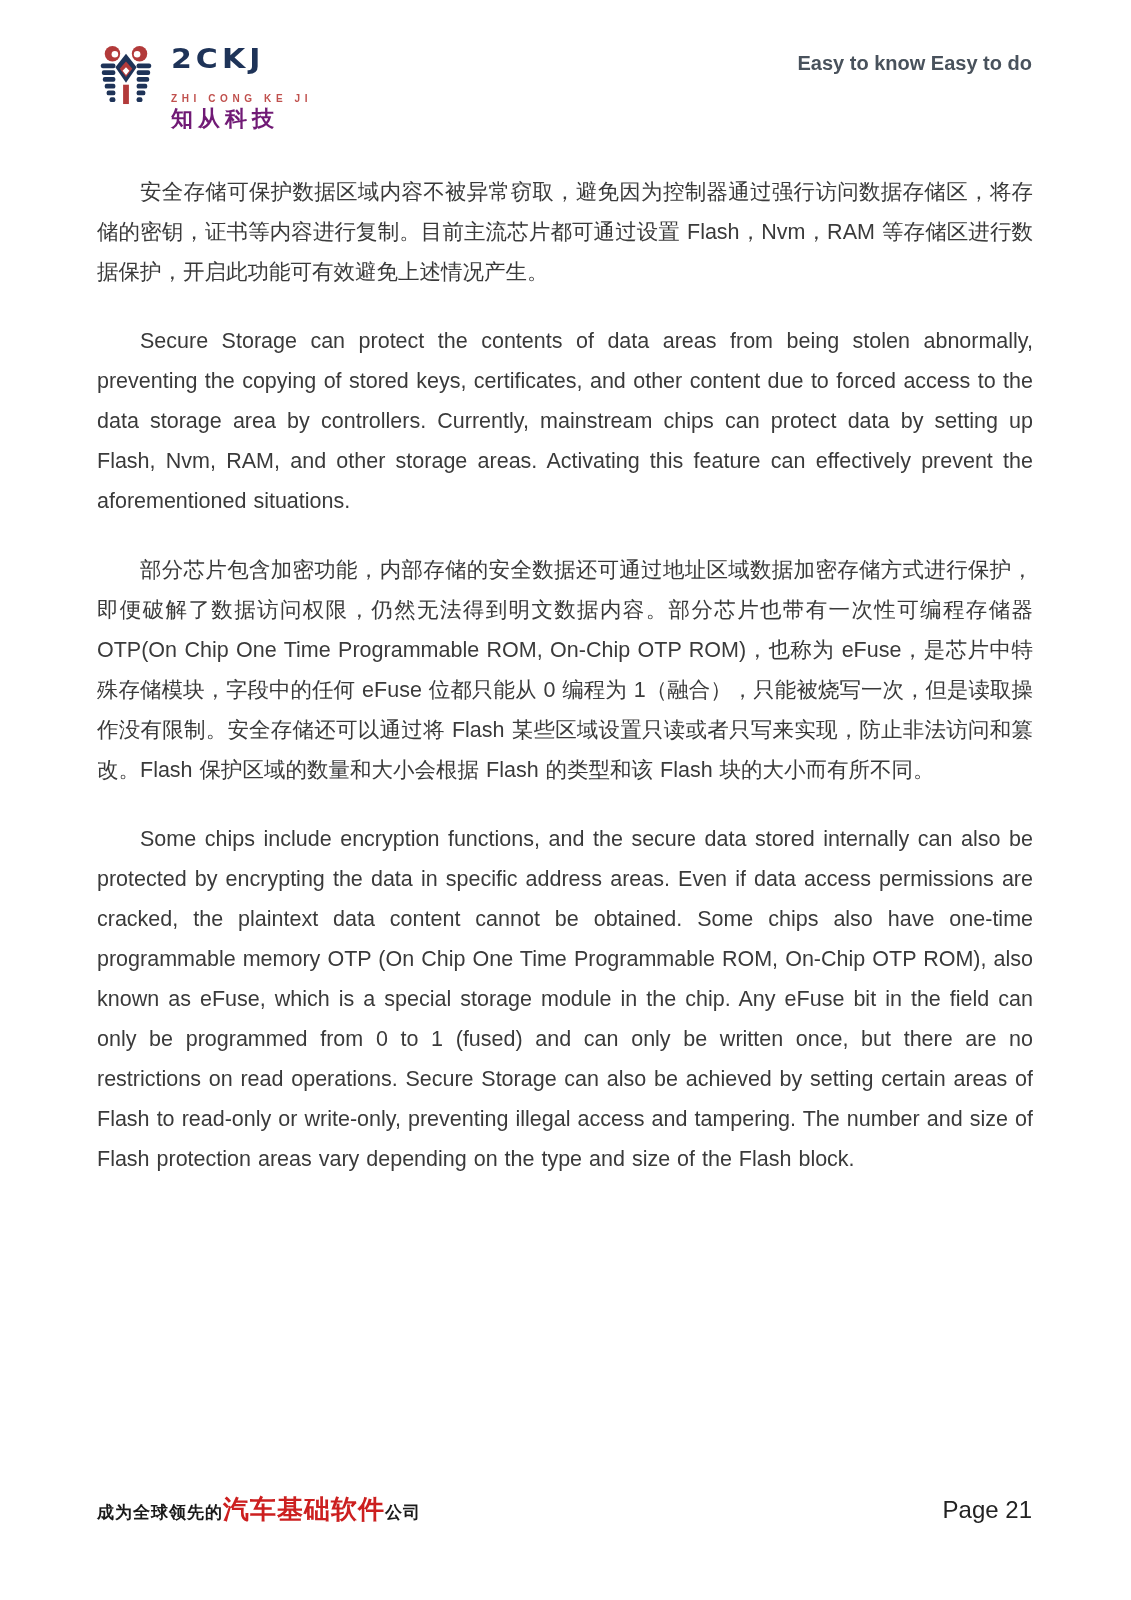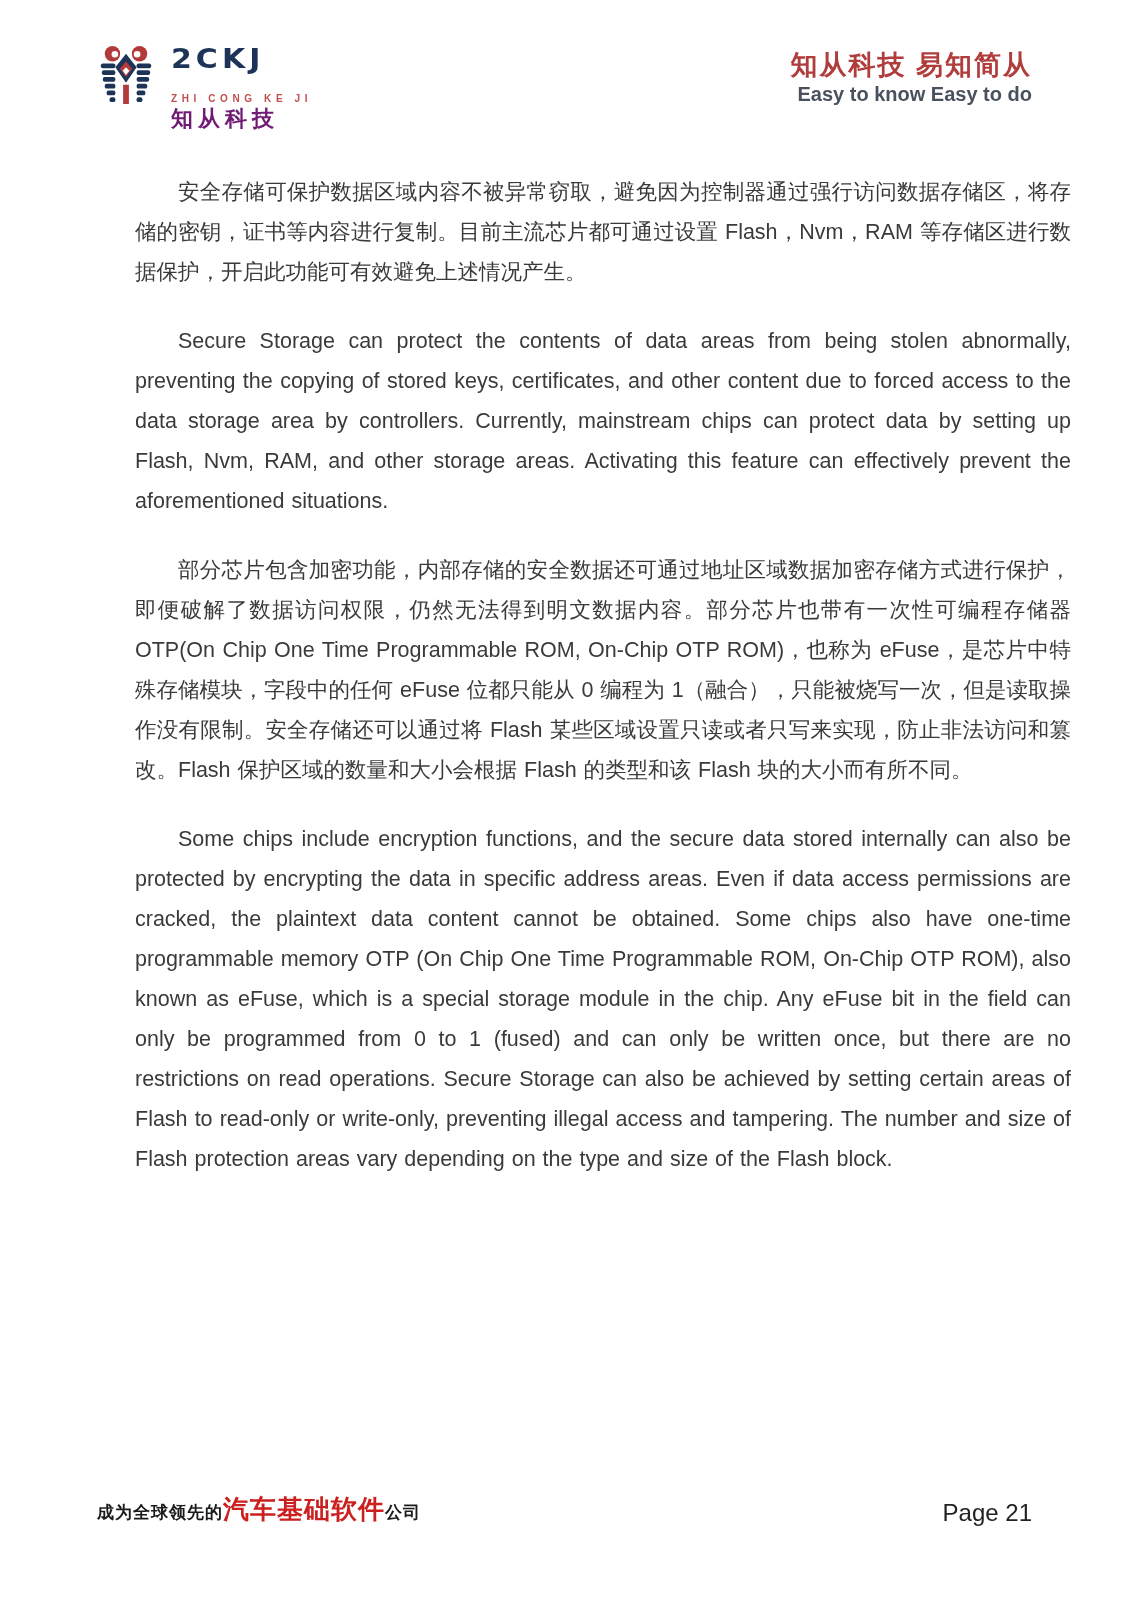--- a/index.html
+++ b/index.html
@@ -78,36 +78,35 @@
   .heading .num { margin-right:24px; }
 
   
   .content {
     position:absolute;
     top:172px; left:97px;
     width:936px;
     color:#3a3a3a;
     font-size:21.5px;
     text-align:justify;
-    margin-left:38px;
   }
   .content p {
     line-height:40px;
     text-indent:2em;
     margin:0 0 29px 0;
     word-spacing:1px;
   }
 
   
   .footer {
     position:absolute;
     left:97px; right:99px; top:1492px;
     display:flex;
     justify-content:space-between;
-    align-items:flex-end;
+    align-items:center;
   }
   .footer-left { white-space:nowrap; }
   .footer-prefix, .footer-suffix {
     font-size:17px;
     font-weight:700;
     color:#1a1a1a;
     letter-spacing:1px;
   }
   .footer-highlight {
     font-size:26px;
@@ -158,21 +157,20 @@
 
         <rect x="27" y="42" width="6" height="20" fill="#b23a3a"></rect>
       </svg>
       <div class="logo-text">
         <span class="logo-wordmark">2CKJ</span>
         <span class="logo-sub">ZHI CONG KE JI</span>
         <span class="logo-cn">知从科技</span>
       </div>
     </div>
     <div class="slogan">
-      <div class="slogan-cn">知从科技 易知简从</div>
       <div class="slogan-en">Easy to know Easy to do</div>
     </div>
   </div>
 
 
   <div class="content">
     <p>安全存储可保护数据区域内容不被异常窃取，避免因为控制器通过强行访问数据存储区，将存储的密钥，证书等内容进行复制。目前主流芯片都可通过设置 Flash，Nvm，RAM 等存储区进行数据保护，开启此功能可有效避免上述情况产生。</p>
     <p>Secure Storage can protect the contents of data areas from being stolen abnormally, preventing the copying of stored keys, certificates, and other content due to forced access to the data storage area by controllers. Currently, mainstream chips can protect data by setting up Flash, Nvm, RAM, and other storage areas. Activating this feature can effectively prevent the aforementioned situations.</p>
     <p>部分芯片包含加密功能，内部存储的安全数据还可通过地址区域数据加密存储方式进行保护，即便破解了数据访问权限，仍然无法得到明文数据内容。部分芯片也带有一次性可编程存储器 OTP(On Chip One Time Programmable ROM, On-Chip OTP ROM)，也称为 eFuse，是芯片中特殊存储模块，字段中的任何 eFuse 位都只能从 0 编程为 1（融合），只能被烧写一次，但是读取操作没有限制。安全存储还可以通过将 Flash 某些区域设置只读或者只写来实现，防止非法访问和篡改。Flash 保护区域的数量和大小会根据 Flash 的类型和该 Flash 块的大小而有所不同。</p>
     <p>Some chips include encryption functions, and the secure data stored internally can also be protected by encrypting the data in specific address areas. Even if data access permissions are cracked, the plaintext data content cannot be obtained. Some chips also have one-time programmable memory OTP (On Chip One Time Programmable ROM, On-Chip OTP ROM), also known as eFuse, which is a special storage module in the chip. Any eFuse bit in the field can only be programmed from 0 to 1 (fused) and can only be written once, but there are no restrictions on read operations. Secure Storage can also be achieved by setting certain areas of Flash to read-only or write-only, preventing illegal access and tampering. The number and size of Flash protection areas vary depending on the type and size of the Flash block.</p>

